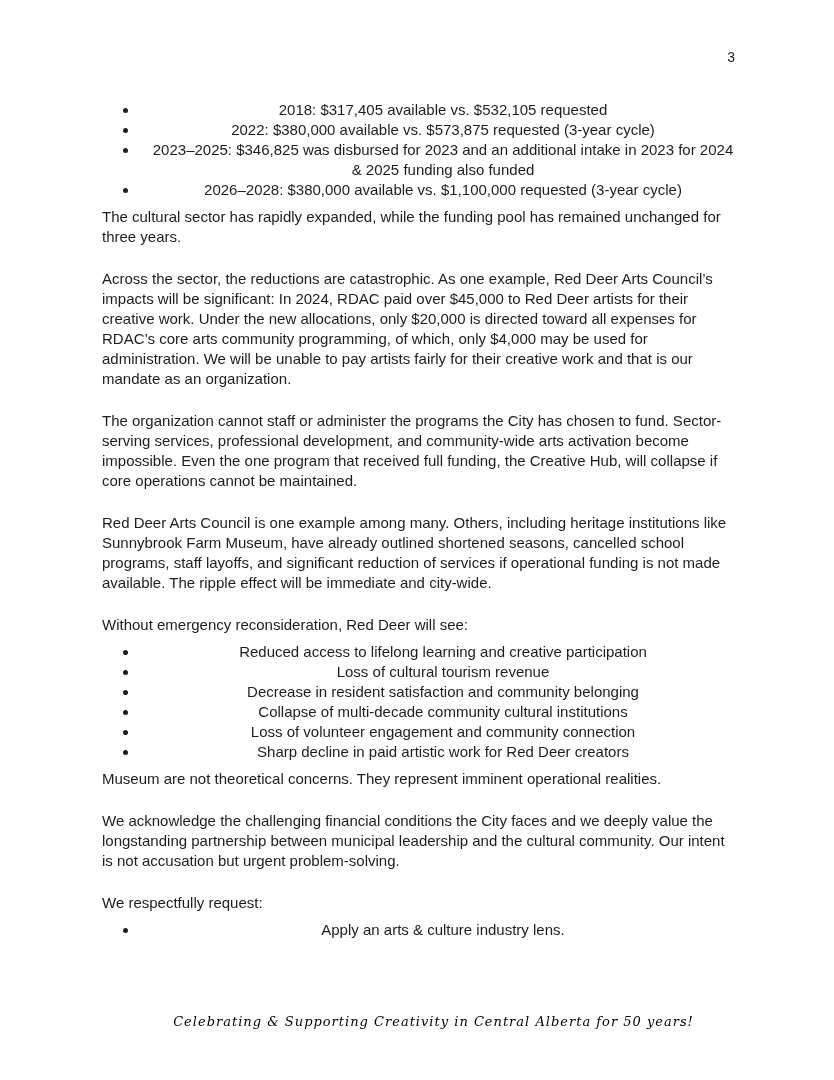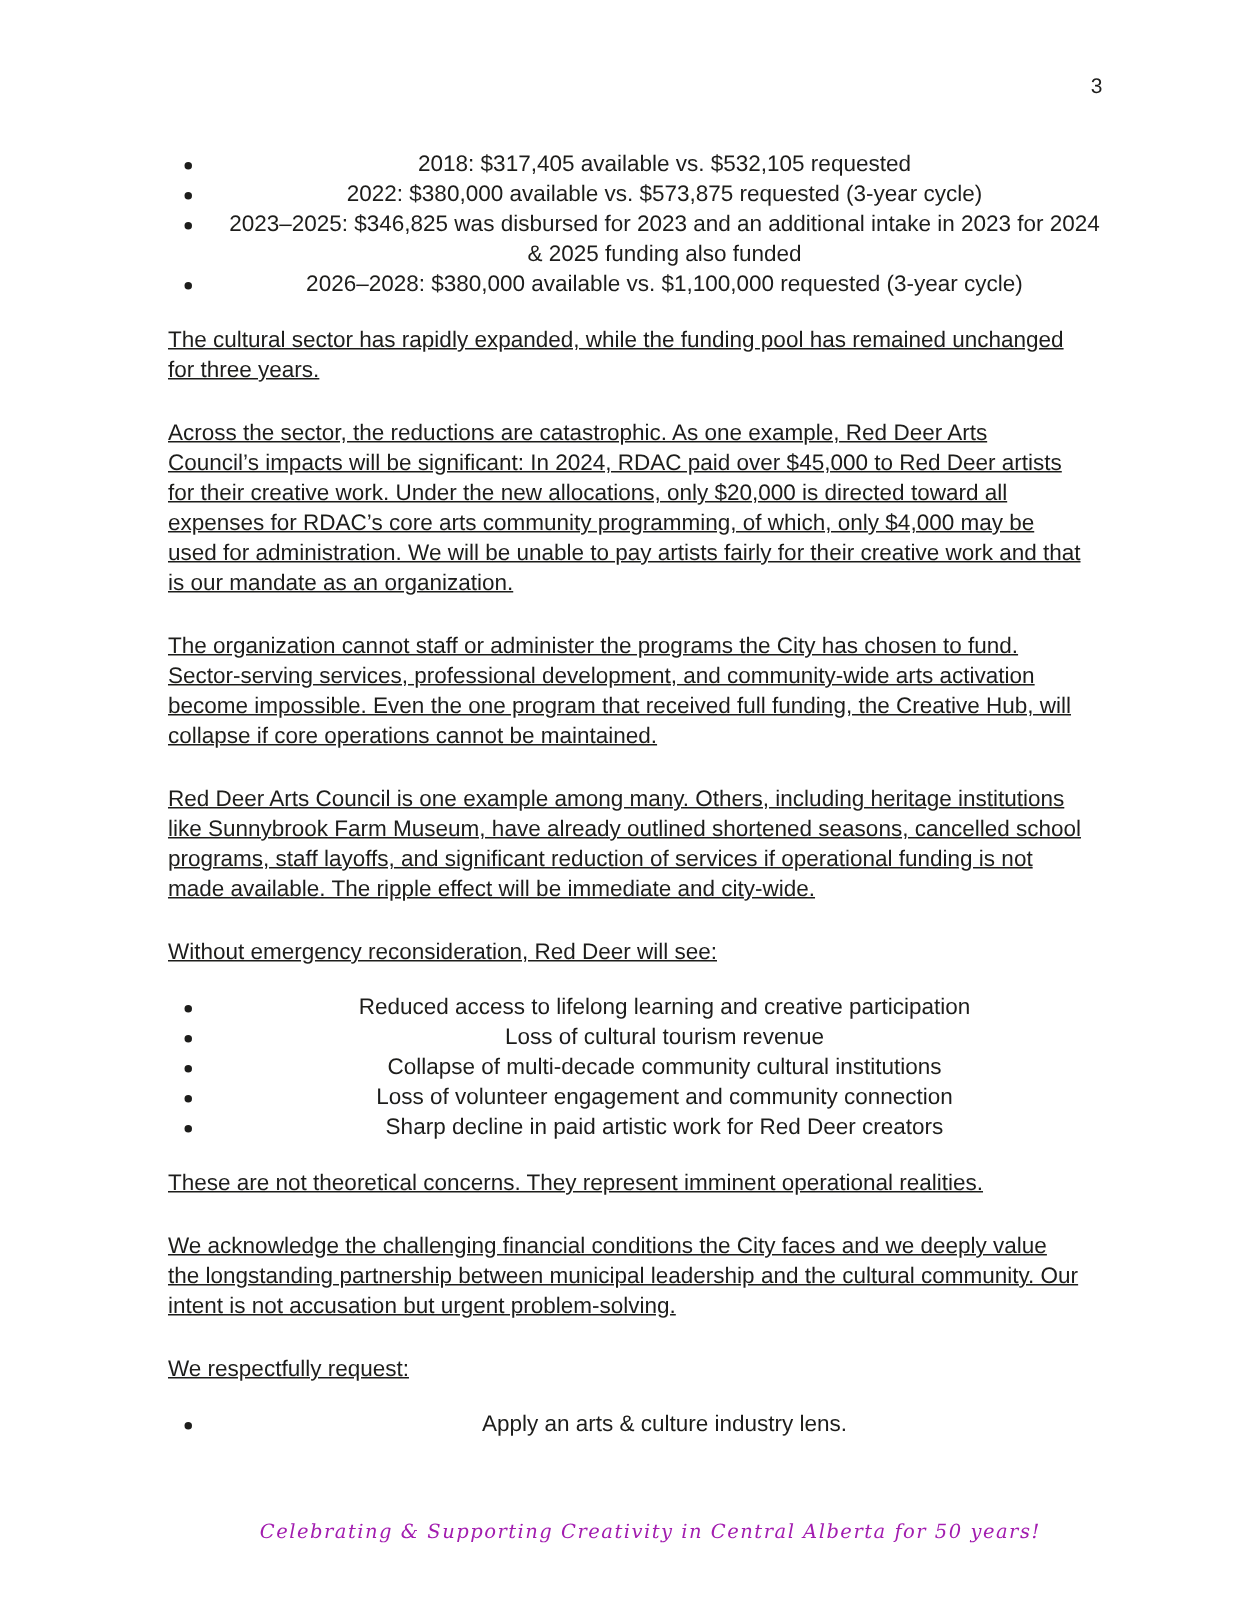--- a/index.html
+++ b/index.html
@@ -25,22 +25,21 @@
     font-size: 14px;
     line-height: 16px;
   }
   .content {
     position: absolute;
     left: 95px;
     top: 100px;
     width: 643px;
   }
   p {
-    margin: 17px;
-    text-decoration: underline;
+    margin: 7px;
   }
   .sp {
     margin-top: 22px;
   }
   ul.bullets {
     margin: 0;
     padding: 0 0 0 53px;
     list-style: none;
   }
   ul.bullets li {
@@ -63,21 +62,21 @@
   .footer {
     position: absolute;
     left: 0;
     right: 0;
     top: 1012px;
     text-align: center;
     font-family: "DejaVu Serif", serif;
     font-style: italic;
     font-size: 13px;
     letter-spacing: 1px;
-    color: #a21caf;
+    color: #000000;
     margin-left: 33px;
   }
 </style>
 </head>
 <body>
 
 <div class="page">
 
   <div class="page-number">3</div>
 
@@ -96,26 +95,27 @@
 
     <p class="sp">The organization cannot staff or administer the programs the City has chosen to fund. Sector-serving services, professional development, and community-wide arts activation become impossible. Even the one program that received full funding, the Creative Hub, will collapse if core operations cannot be maintained.</p>
 
     <p class="sp">Red Deer Arts Council is one example among many. Others, including heritage institutions like Sunnybrook Farm Museum, have already outlined shortened seasons, cancelled school programs, staff layoffs, and significant reduction of services if operational funding is not made available. The ripple effect will be immediate and city-wide.</p>
 
     <p class="sp">Without emergency reconsideration, Red Deer will see:</p>
 
     <ul class="bullets">
       <li>Reduced access to lifelong learning and creative participation</li>
       <li>Loss of cultural tourism revenue</li>
+      <li>Decrease in resident satisfaction and community belonging</li>
       <li>Collapse of multi-decade community cultural institutions</li>
       <li>Loss of volunteer engagement and community connection</li>
       <li>Sharp decline in paid artistic work for Red Deer creators</li>
     </ul>
 
-    <p>These are not theoretical concerns. They represent imminent operational realities.</p>
+    <p>Museum are not theoretical concerns. They represent imminent operational realities.</p>
 
     <p class="sp">We acknowledge the challenging financial conditions the City faces and we deeply value the longstanding partnership between municipal leadership and the cultural community. Our intent is not accusation but urgent problem-solving.</p>
 
     <p class="sp">We respectfully request:</p>
 
 
     <ul class="bullets">
       <li>Apply an arts &amp; culture industry lens.</li>
     </ul>
 

